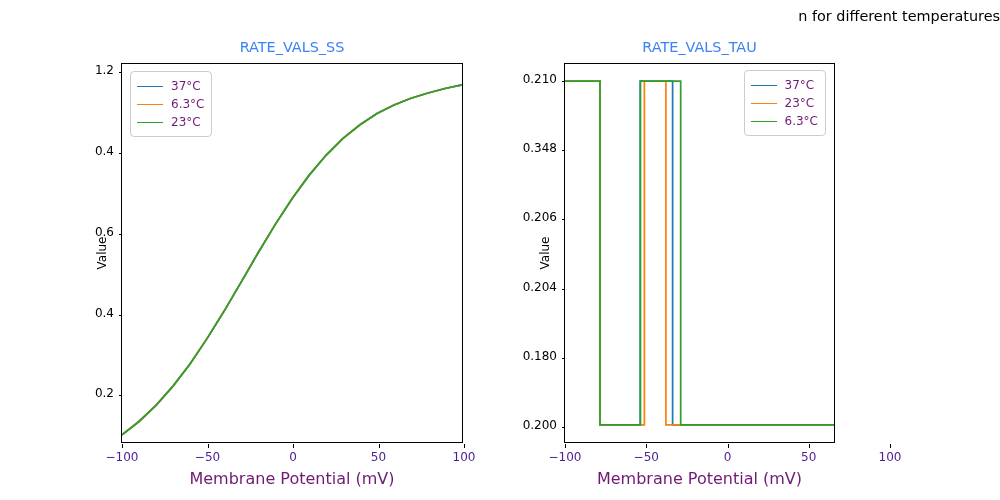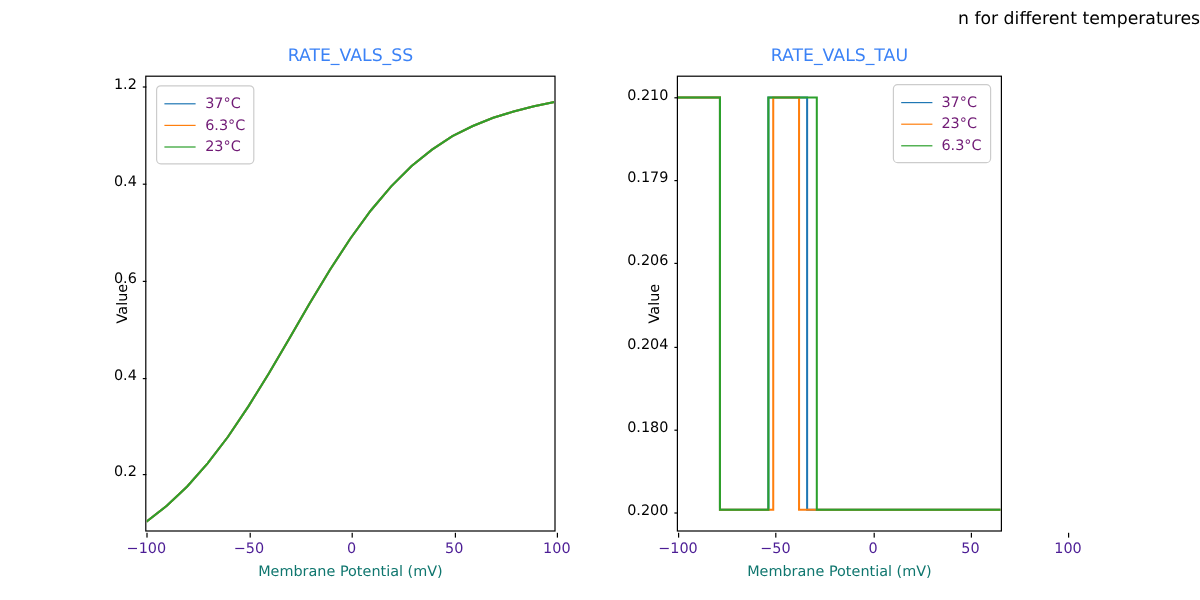--- a/index.html
+++ b/index.html
@@ -81,22 +81,22 @@
     font-size: 12px;
     color: #4c1d95;
     white-space: nowrap;
   }
   .xlabel {
     position: absolute;
     left: 0;
     top: 405px;
     width: 100%;
     text-align: center;
-    font-size: 12px;
-    color: #0f766e;
+    font-size: 16px;
+    color: #701a75;
   }
   .ylabel {
     position: absolute;
     font-size: 12px;
     color: #000000;
     white-space: nowrap;
     transform-origin: 50% 50%;
     transform: rotate(-90deg);
   }
   #ylabel-left  { left: -80px; top: 182px; width: 120px; text-align: center; }
@@ -235,21 +235,21 @@
         <div class="tick-y" style="left: 0px; top: 224.55px; width: 0px;">
           <div class="mark"></div>
           <div class="lbl">0.204</div>
         </div>
         <div class="tick-y" style="left: 0px; top: 155.45px; width: 0px;">
           <div class="mark"></div>
           <div class="lbl">0.206</div>
         </div>
         <div class="tick-y" style="left: 0px; top: 86.36px; width: 0px;">
           <div class="mark"></div>
-          <div class="lbl">0.179</div>
+          <div class="lbl">0.348</div>
         </div>
         <div class="tick-y" style="left: 0px; top: 17.27px; width: 0px;">
           <div class="mark"></div>
           <div class="lbl">0.210</div>
         </div>
       </div>
     <div id="ticks-x-right">
         <div class="tick-x" style="left: 0px; top: 380px; height: 0px;">
           <div class="mark"></div>
           <div class="lbl">−100</div>

